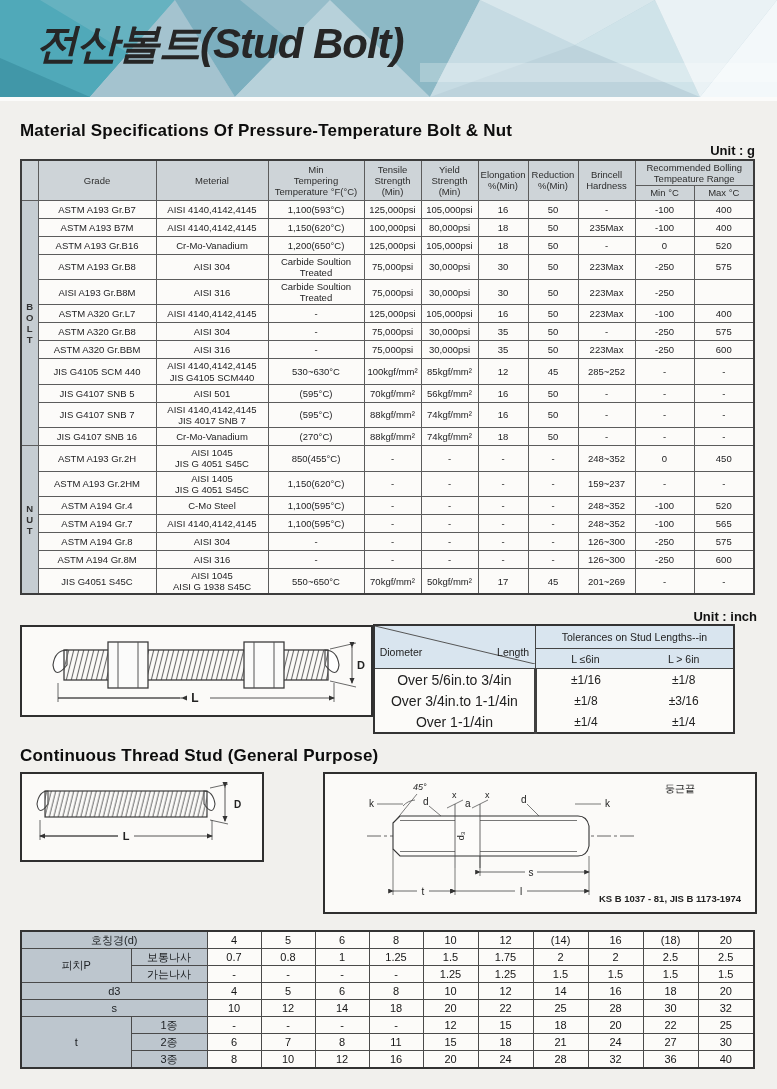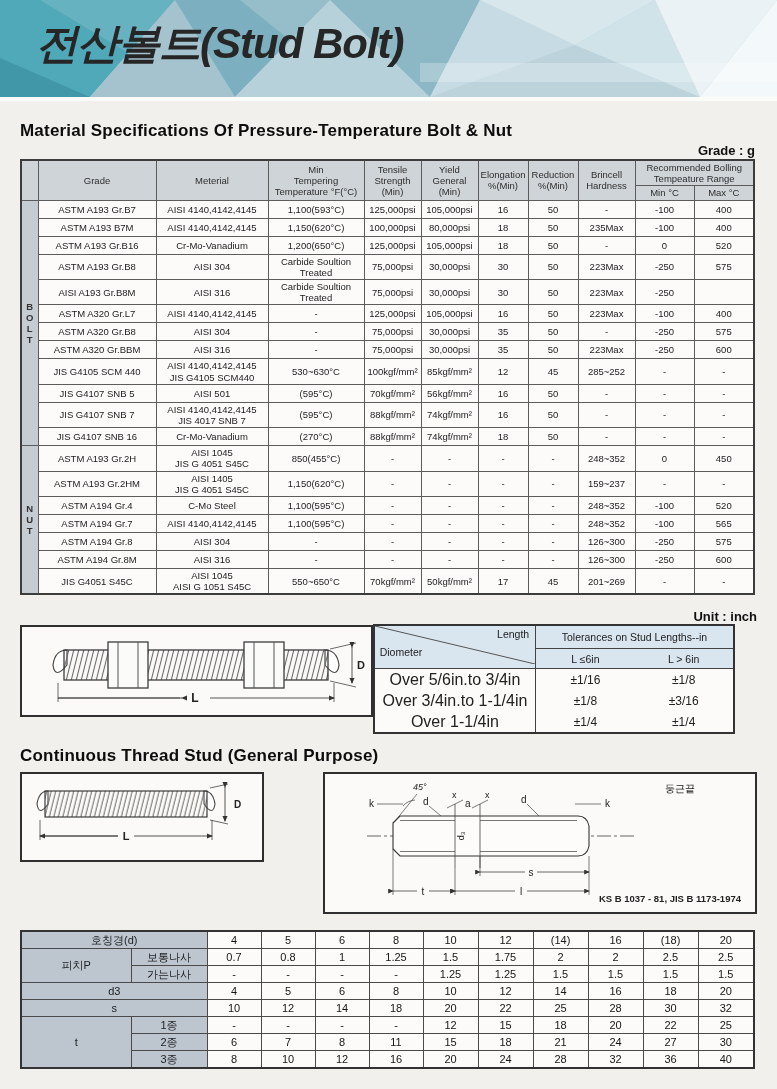--- a/index.html
+++ b/index.html
@@ -42,26 +42,26 @@
   .piping{margin-top:14px;}
   .piping-row{display:flex;justify-content:space-between;align-items:flex-start;margin-top:4px;}
   .diagram-box{border:2px solid #2f2f2f;background:#fbfaf8;}
   .pipe-box{width:352px;height:88px;margin-top:16px;}
   .tol-col{width:388px;}
   .tol-table{width:360px;border:2px solid #333;table-layout:fixed;}
   .tol-table th,.tol-table td{font-size:10.5px;padding:1px 3px;color:#222;}
   .tol-table thead th{background:#d9e5ef;font-weight:normal;}
   .diag-cell{position:relative;height:40px;border-right:1px solid #444;}
   .diag-cell svg{position:absolute;left:0;top:0;}
-  .diag-top{position:absolute;right:6px;top:2px;font-size:10.5px;}
+  .diag-top{position:absolute;right:6px;top:20px;font-size:10.5px;}
   .diag-bottom{position:absolute;left:5px;bottom:10px;font-size:10.5px;}
   .tol-span{border-bottom:1px solid #444;height:20px;}
   .tol-sub{height:17px;}
   .tol-table tbody td{border:none;height:19px;text-align:center;font-size:12px;}
-  .tol-table tbody td.tol-range{border-right:1px solid #404040;font-size:16px;}
+  .tol-table tbody td.tol-range{border-right:3px solid #404040;font-size:14px;}
   .tol-table thead tr{border-bottom:1px solid #444;}
   
   .stud{margin-top:12px;}
   .stud-row{display:flex;justify-content:space-between;align-items:flex-start;margin-top:6px;}
   .stud-box{width:240px;height:86px;}
   .tech-box{width:430px;height:138px;}
   
   .dim-table{width:733px;border:2px solid #333;margin-top:16px;table-layout:fixed;}
   .dim-table td{border:1px solid #4a4a4a;font-size:11px;text-align:center;height:16px;padding:0 2px;color:#161616;}
   .dim-table td.lab{background:#bdc6ce;color:#202326;}
@@ -86,21 +86,21 @@
     <polygon points="655,0 575,45 700,97" fill="#cfe3e9"></polygon>
     <polygon points="655,0 700,97 777,0" fill="#eaf2f5"></polygon>
     <polygon points="777,0 700,97 777,97" fill="#f3f8fa"></polygon>
     <rect x="420" y="63" width="357" height="19" fill="#ffffff" opacity="0.25"></rect>
   </svg>
   <h1>전산볼트(Stud Bolt)</h1>
 </div>
 
 <section class="spec">
   <h2>Material Specifications Of Pressure-Temperature Bolt &amp; Nut</h2>
-  <div class="unit">Grade : g</div>
+  <div class="unit">Unit : g</div>
   <table class="spec-table">
     <colgroup>
       <col style="width:17px">
         <col style="width:118px">
         <col style="width:112px">
         <col style="width:96px">
       <col style="width:57px">
         <col style="width:57px">
         <col style="width:50px">
         <col style="width:50px">
@@ -113,21 +113,21 @@
         <th rowspan="2"></th>
         <th rowspan="2">Grade</th>
         <th rowspan="2">Meterial</th>
         <th rowspan="2" class="pre">Min
 Tempering
 Temperature °F(°C)</th>
         <th rowspan="2" class="pre">Tensile
 Strength
 (Min)</th>
         <th rowspan="2" class="pre">Yield
-General
+Strength
 (Min)</th>
         <th rowspan="2" class="pre">Elongation
 %(Min)</th>
         <th rowspan="2" class="pre">Reduction
 %(Min)</th>
         <th rowspan="2" class="pre">Brincell
 Hardness</th>
         <th colspan="2" class="pre">Recommended Bolling
 Tempeature Range</th>
       </tr>
@@ -397,21 +397,21 @@
           <td>-</td>
           <td>-</td>
           <td>126~300</td>
           <td>-250</td>
           <td>600</td>
         </tr>
         <tr>
           <td class="c-grade">JIS G4051 S45C</td>
           <td class="c-mat">
             <div>AISI 1045</div>
-            <div>AISI G 1051 S45C</div>
+            <div>AISI G 1938 S45C</div>
           </td>
           <td>550~650°C</td>
           <td>70kgf/mm²</td>
           <td>50kgf/mm²</td>
           <td>17</td>
           <td>45</td>
           <td>201~269</td>
           <td>-</td>
           <td>-</td>
         </tr>

